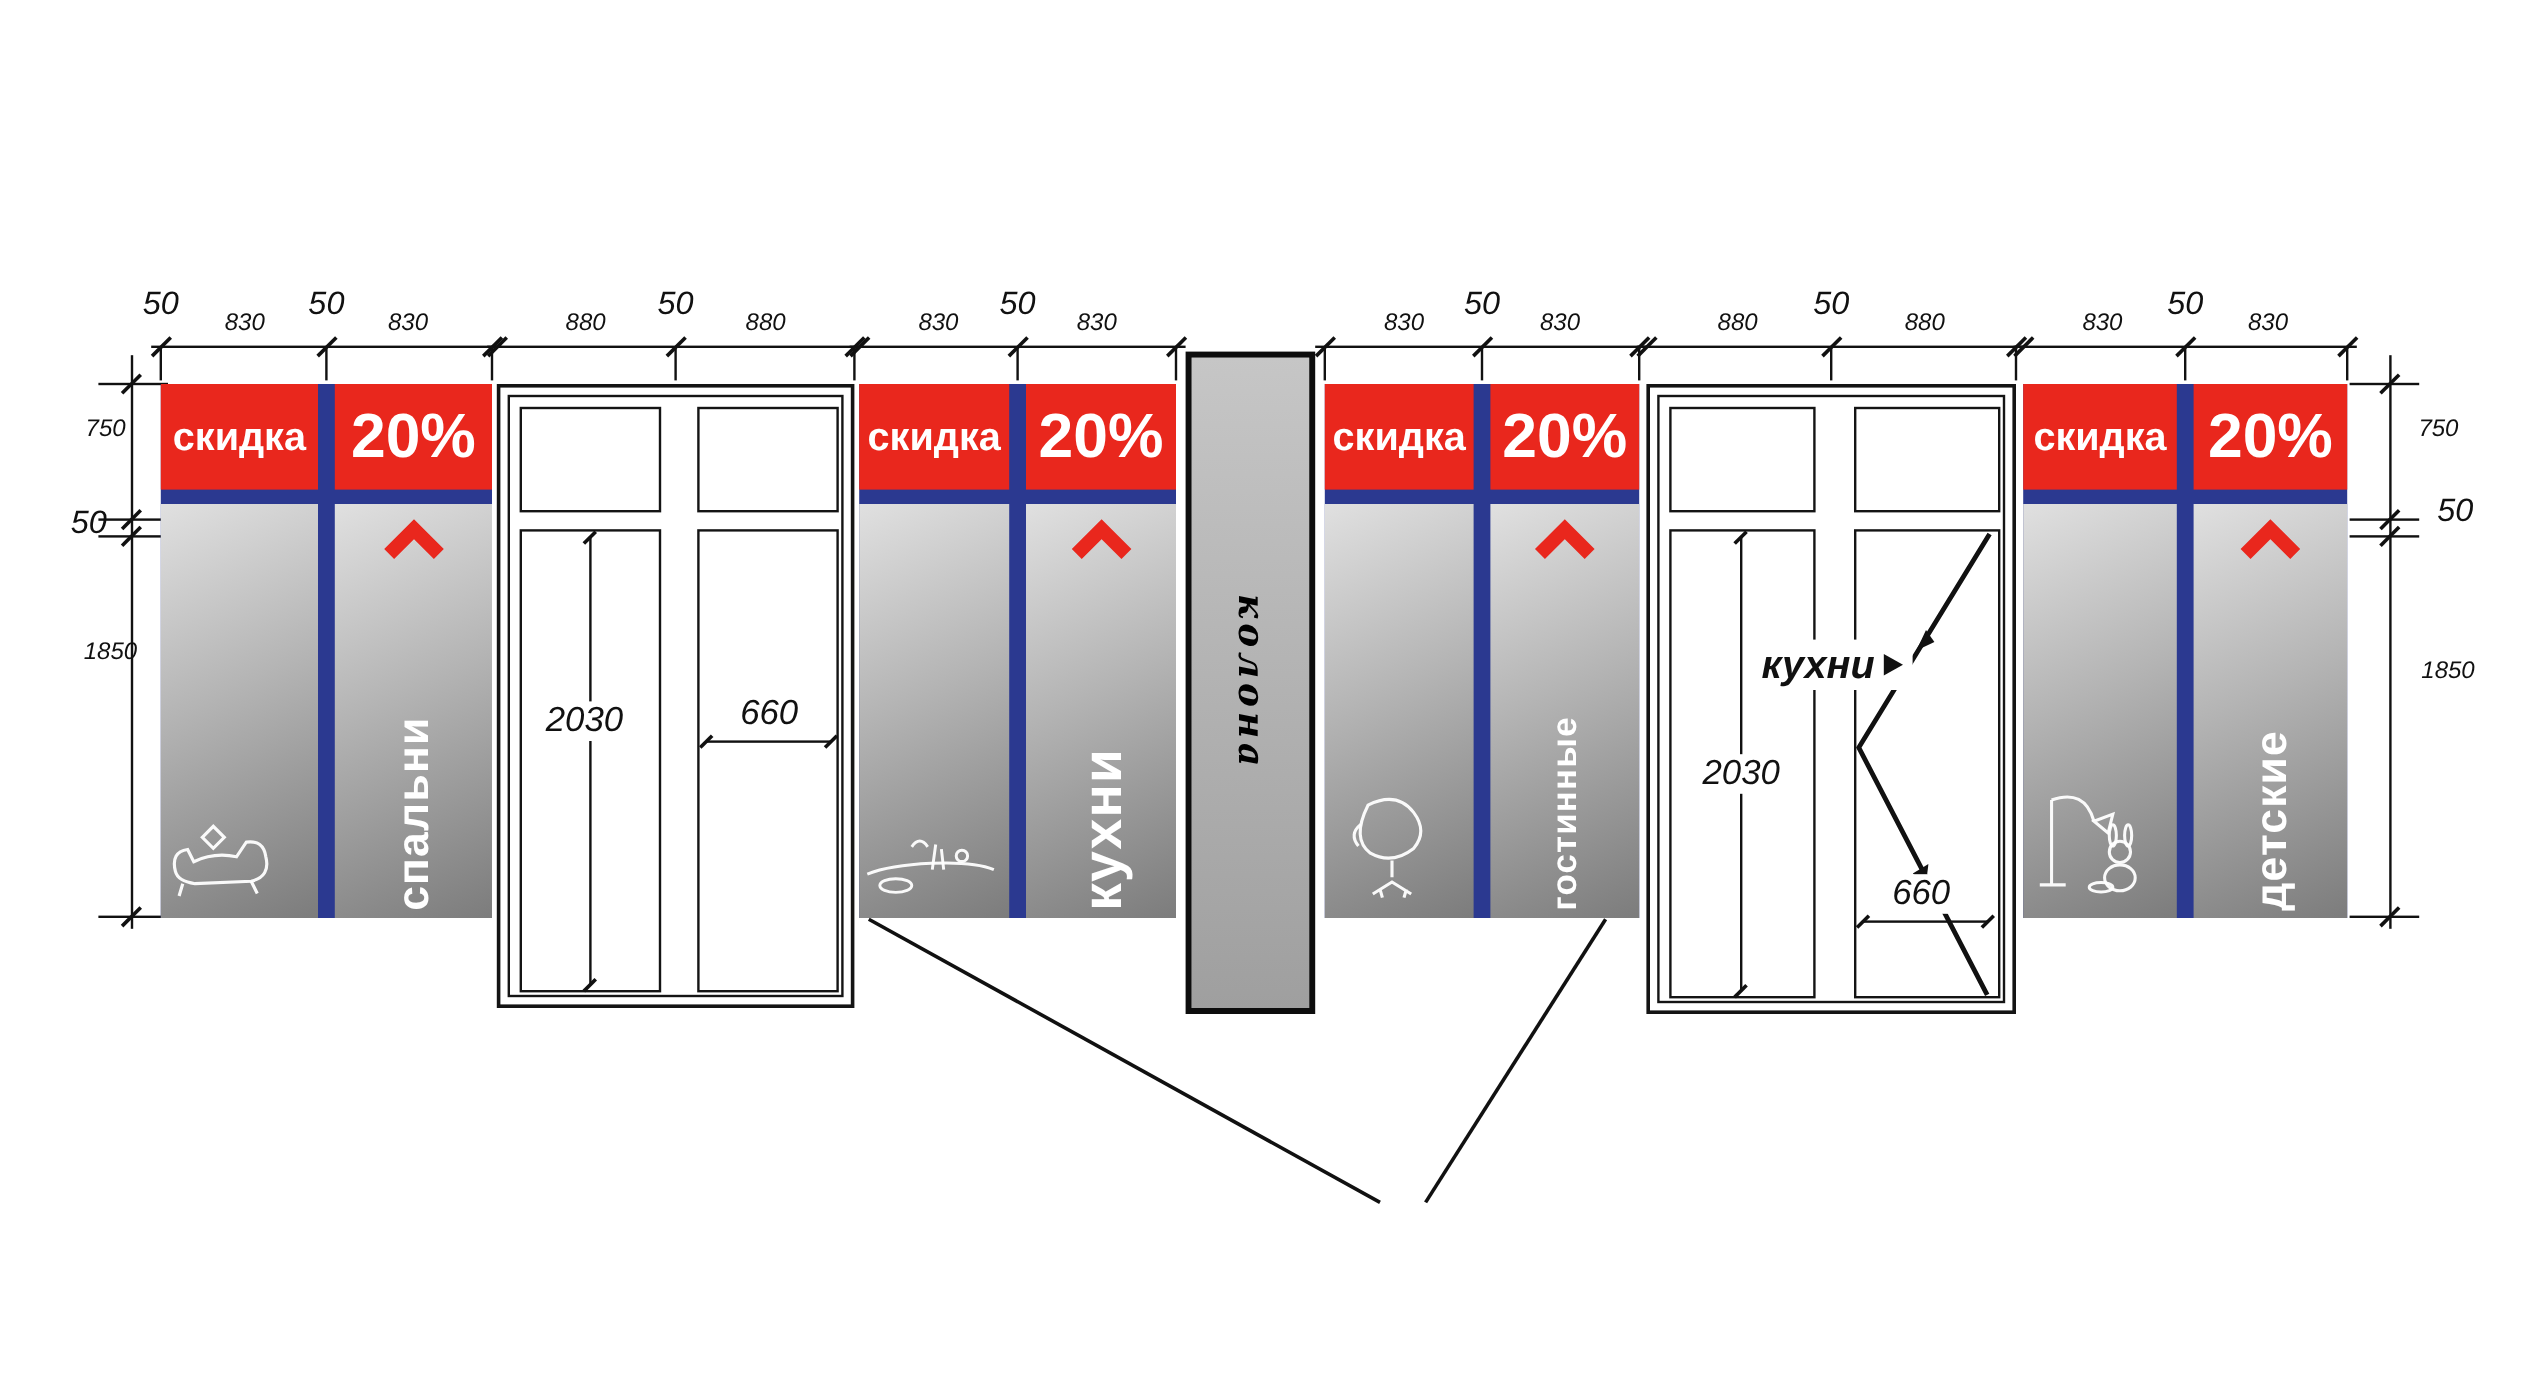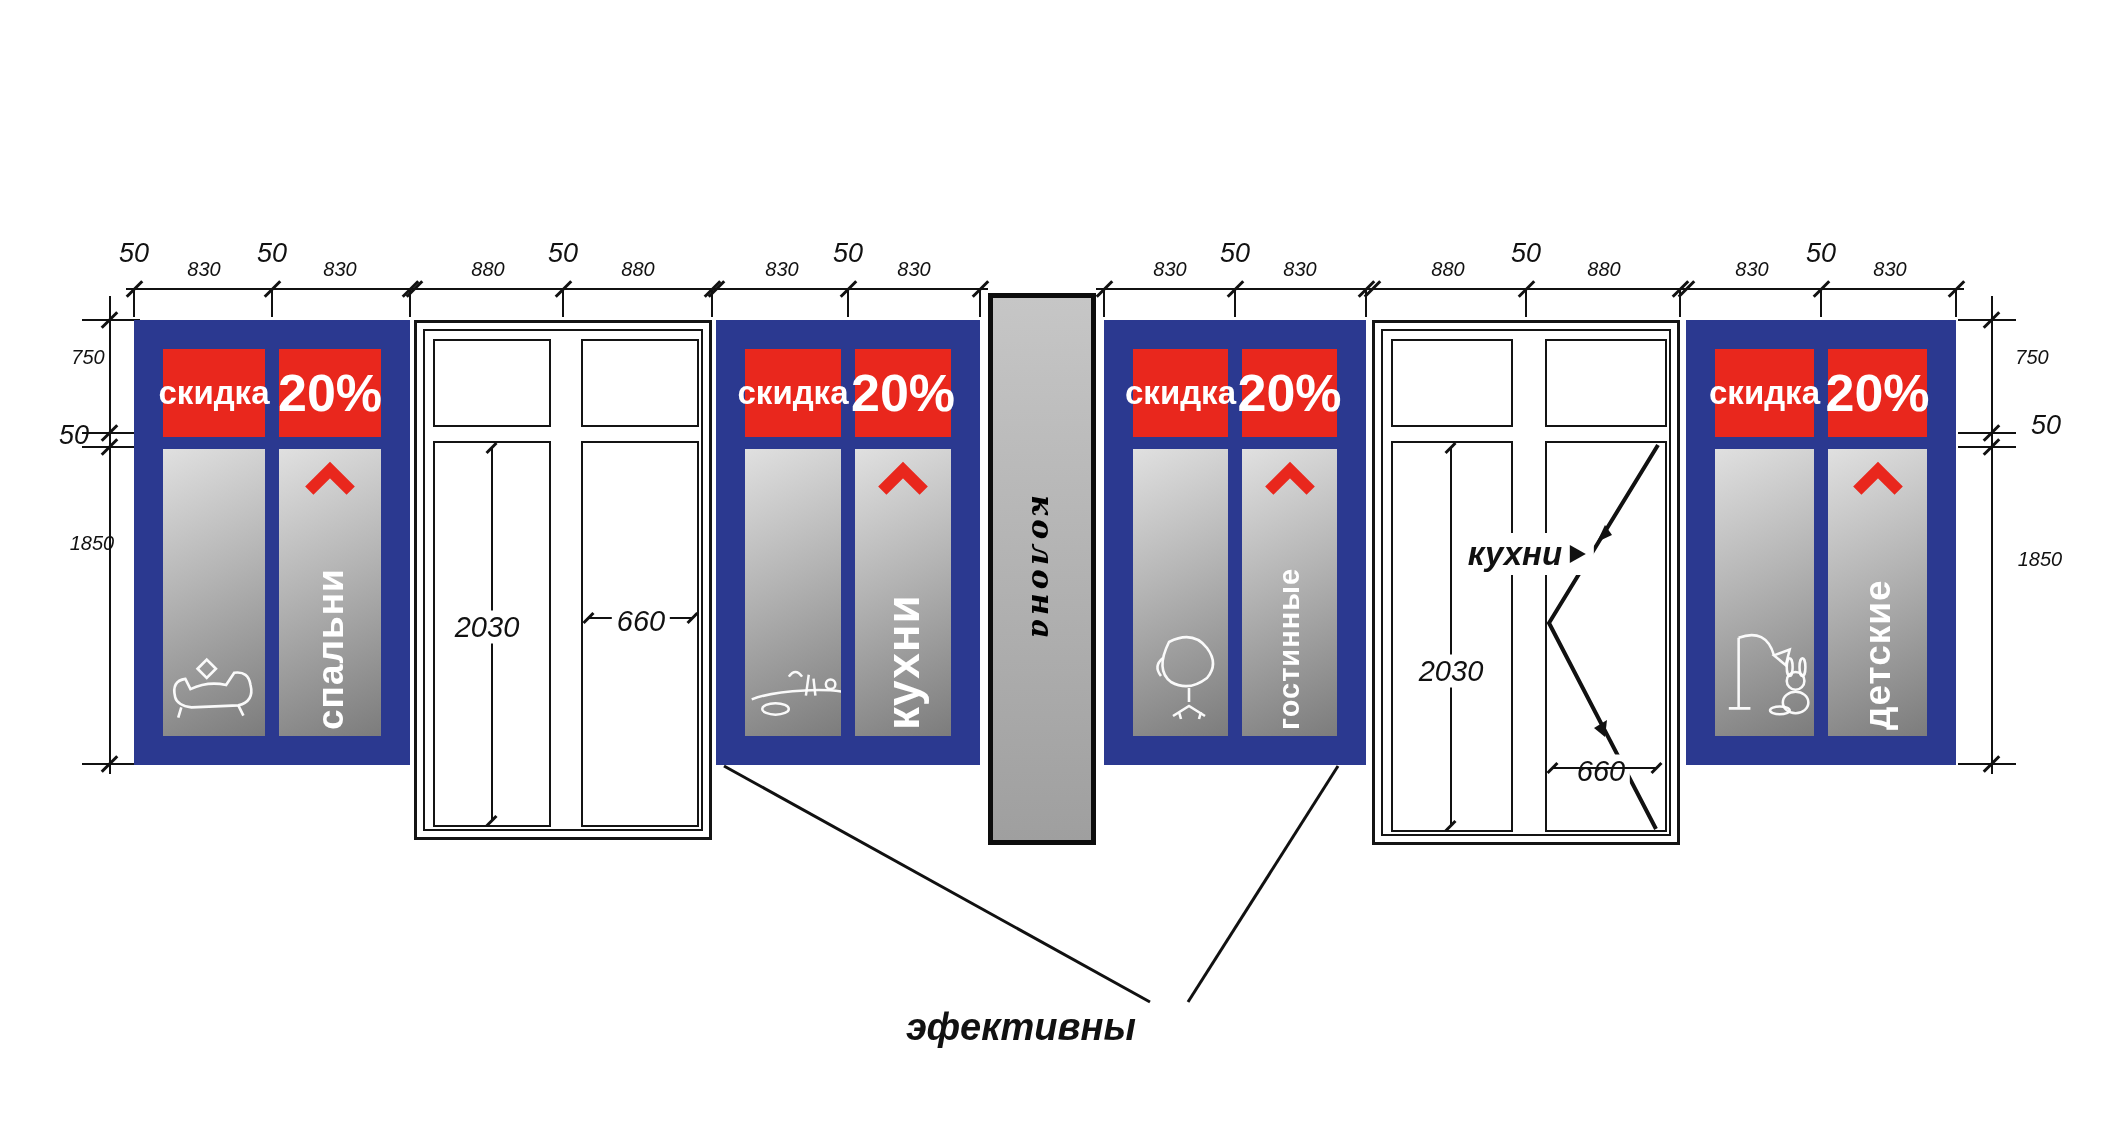--- a/index.html
+++ b/index.html
@@ -7,24 +7,24 @@
   .canvas{position:relative;width:2105px;height:1148px;background:#fff;overflow:hidden;
           font-family:"Liberation Sans",sans-serif;color:var(--ink);}
   
   .hline{position:absolute;height:2px;background:var(--ink);}
   .vline{position:absolute;width:2px;background:var(--ink);}
   .tk{position:absolute;width:3px;height:22px;background:var(--ink);transform:rotate(45deg);}
   .tks{position:absolute;width:3px;height:14px;background:var(--ink);transform:rotate(45deg);}
   .dim{position:absolute;transform:translateX(-50%);font-style:italic;font-size:20px;white-space:nowrap;}
   .dim.sm{font-size:27px;}
   .dim-c{position:absolute;transform:translate(-50%,-50%);font-style:italic;font-size:29px;
-         background:#fff;padding:0 5px;white-space:nowrap;z-index:3;margin-top:26px;}
+         background:#fff;padding:0 5px;white-space:nowrap;z-index:3;}
   
   .blue-group{position:absolute;top:320px;height:445px;background:var(--blue);
-              display:flex;gap:14px;padding:29px;box-sizing:border-box;}
+              display:flex;gap:14px;padding:0;box-sizing:border-box;}
   .bcol{flex:1;display:flex;flex-direction:column;gap:12px;min-width:0;}
   .banner{height:88px;background:var(--red);color:#fff;display:flex;align-items:center;
           justify-content:center;font-weight:bold;font-size:33px;flex:0 0 auto;}
   .banner.pct{font-size:52px;}
   .gray{flex:1;position:relative;overflow:hidden;
         background:linear-gradient(155deg,#e0e0e0 0%,#b4b4b4 45%,#7c7c7c 100%);}
   .cat{display:flex;flex-direction:column;align-items:center;}
   .cat-arrow{margin-top:12px;width:58px;height:36px;flex:0 0 auto;}
   .cat-arrow path{stroke:var(--red);stroke-width:13;fill:none;stroke-linejoin:miter;}
   .cat-text{flex:1;writing-mode:vertical-rl;transform:rotate(180deg);color:#fff;font-weight:bold;
@@ -304,16 +304,15 @@
         <span class="cat-text c7">детские</span>
       </div>
     </div>
   </div>
 
   <svg class="overlay" width="2105" height="1148" viewBox="0 0 2105 1148">
     <line x1="724" y1="766" x2="1150" y2="1002" stroke="#111" stroke-width="3"></line>
     <line x1="1338" y1="766" x2="1188" y2="1002" stroke="#111" stroke-width="3"></line>
   </svg>
   <div class="note" style="left:906px;top:1005px">
-    <span>эфективны</span>
   </div>
 
 </div>
 
 </body></html>

